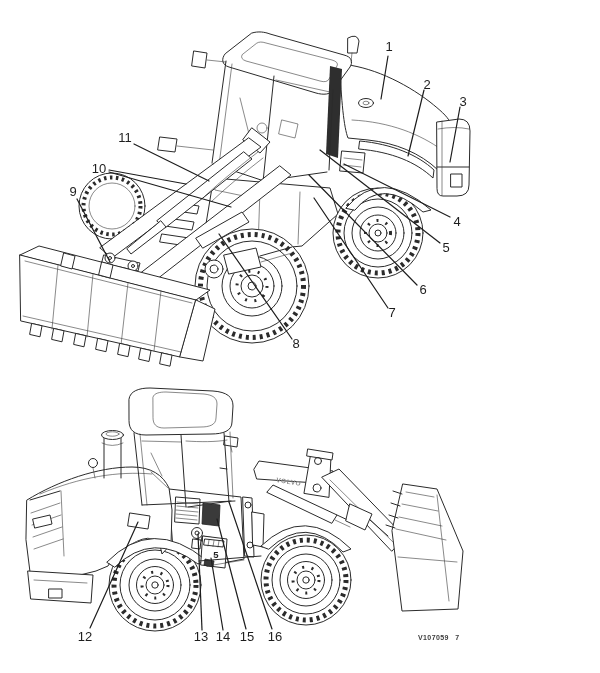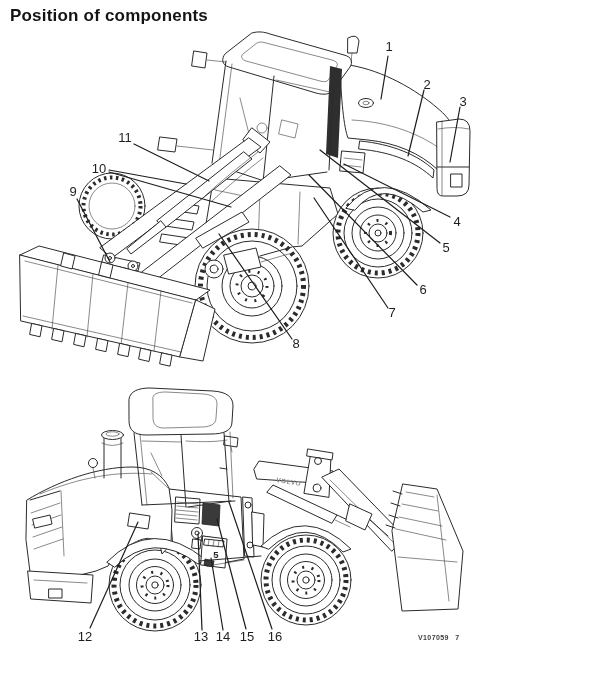--- a/index.html
+++ b/index.html
@@ -21,21 +21,20 @@
            letter-spacing:.4px;word-spacing:4px;}
   .brand{font-family:"Liberation Sans",sans-serif;font-size:6.5px;font-weight:700;fill:#8a8a8a;
          letter-spacing:.6px;}
   .decal5{font-family:"Liberation Sans",sans-serif;font-size:9.5px;font-weight:700;fill:#222;
           text-anchor:middle;}
 </style>
 </head>
 <body>
 
 <div class="page">
-  <div class="page-title">Position of components</div>
 
   <svg width="600" height="673" viewBox="0 0 600 673">
 
     <g>
 
       <g>
         <circle class="w" cx="112" cy="206" r="33"></circle>
         <circle class="tread4" cx="112" cy="206" r="28.5"></circle>
         <circle class="thin" cx="112" cy="206" r="23"></circle>
       </g>

